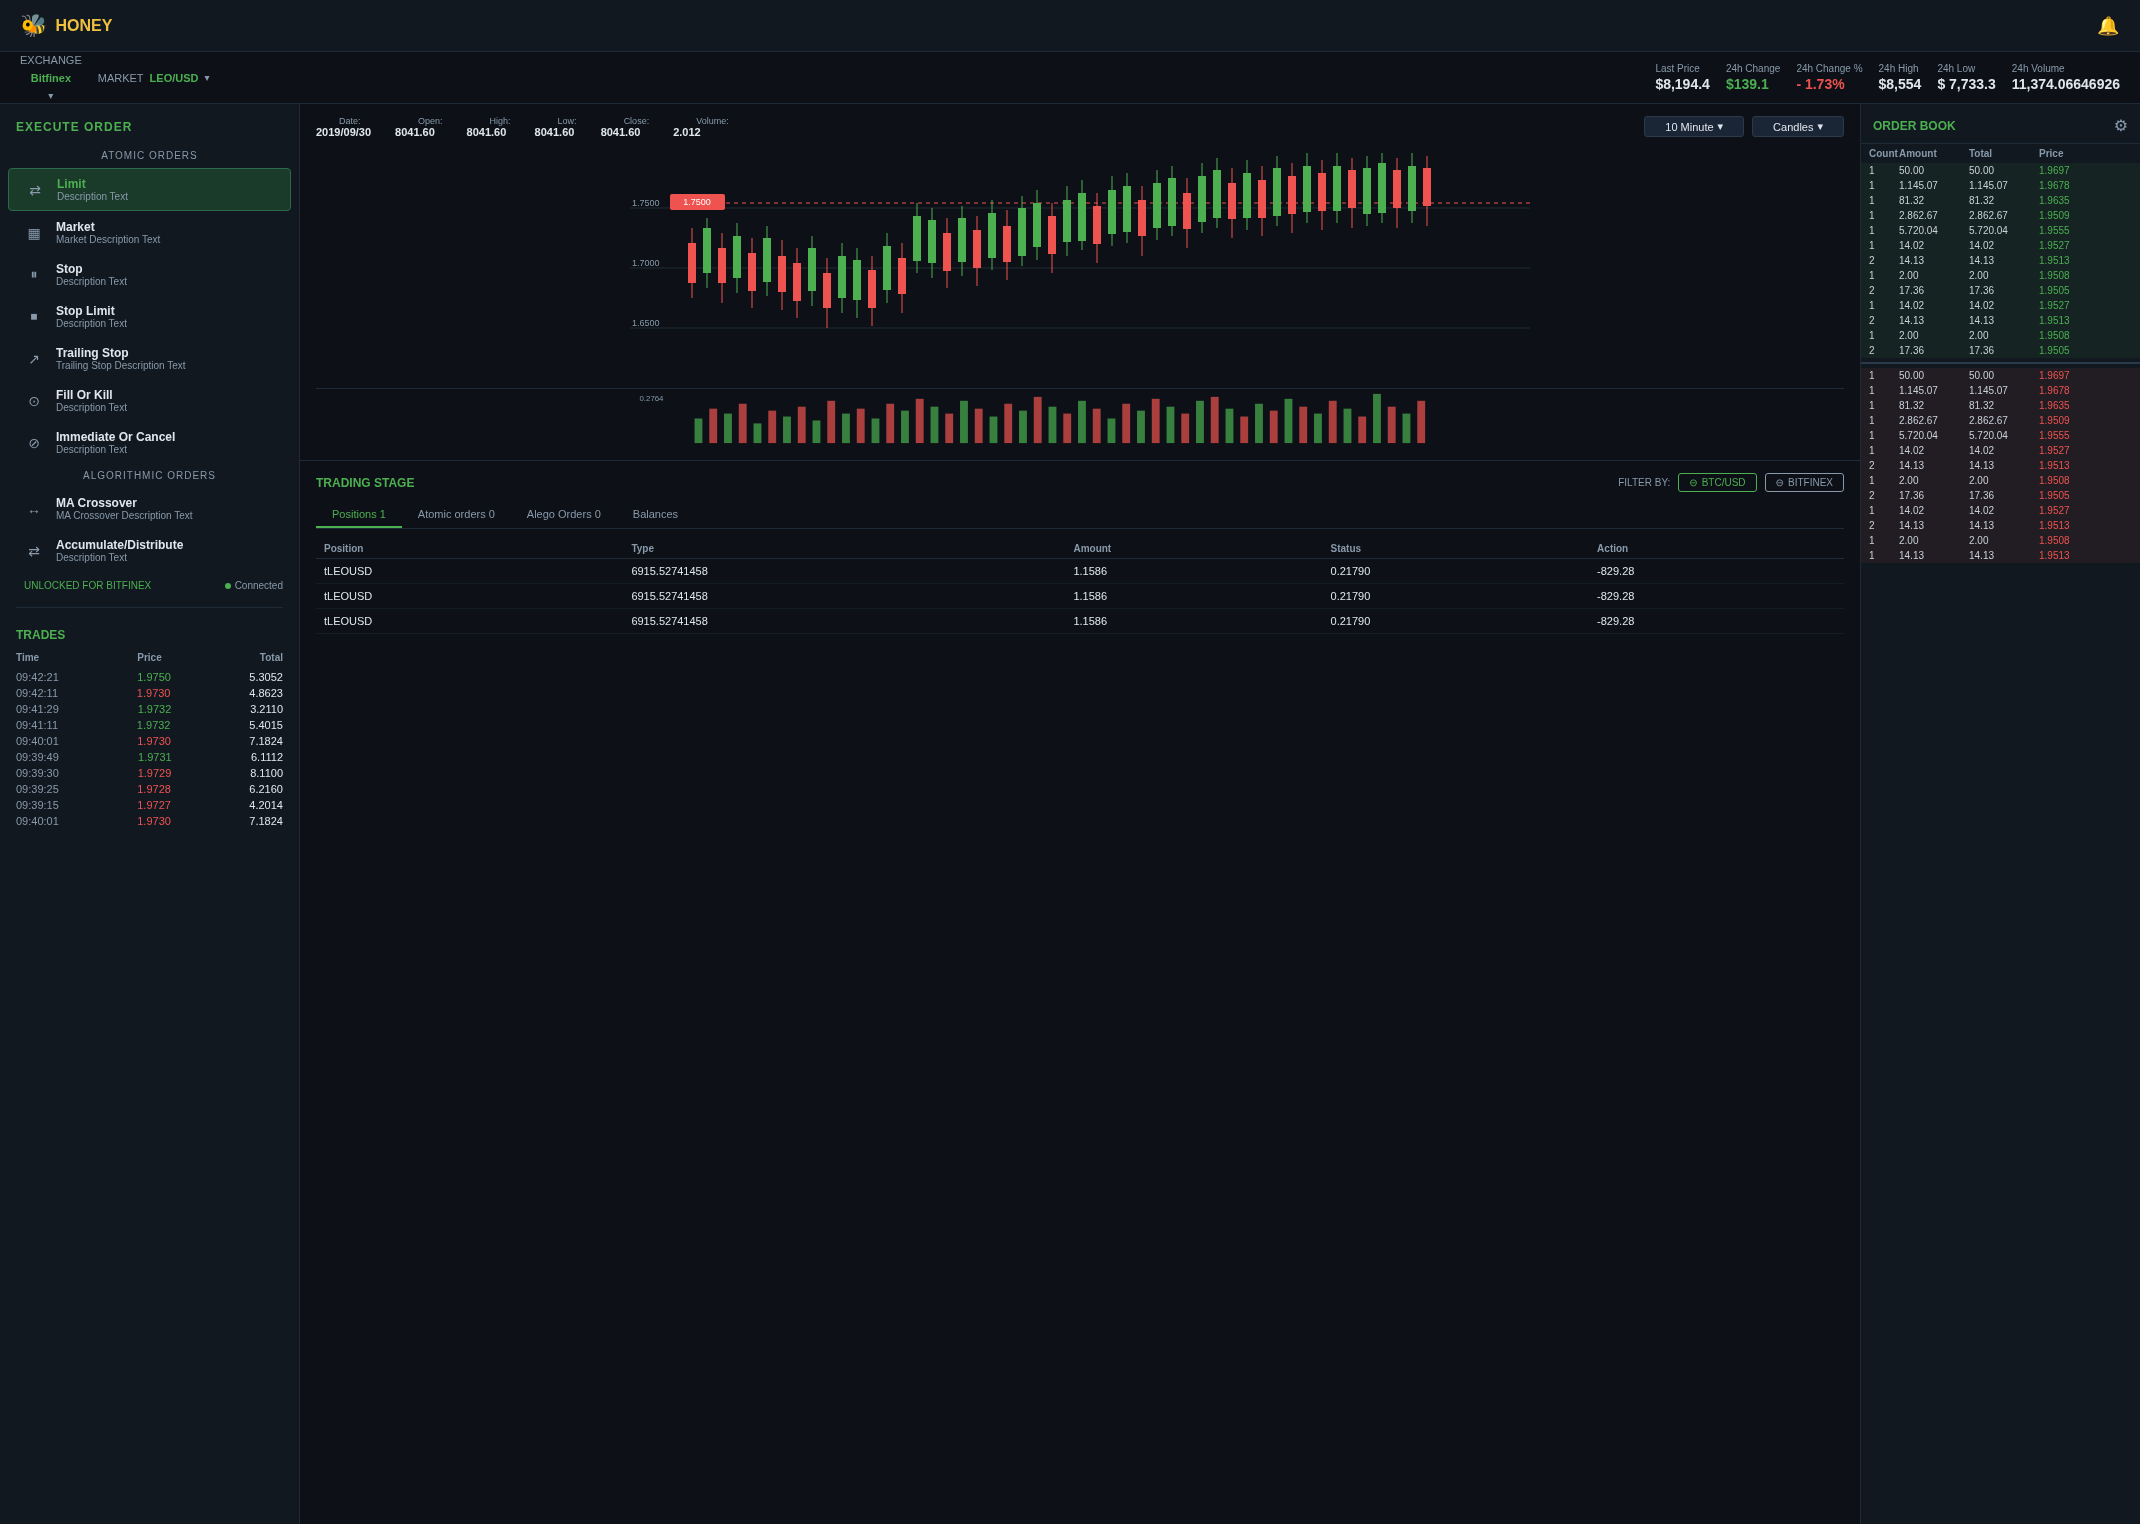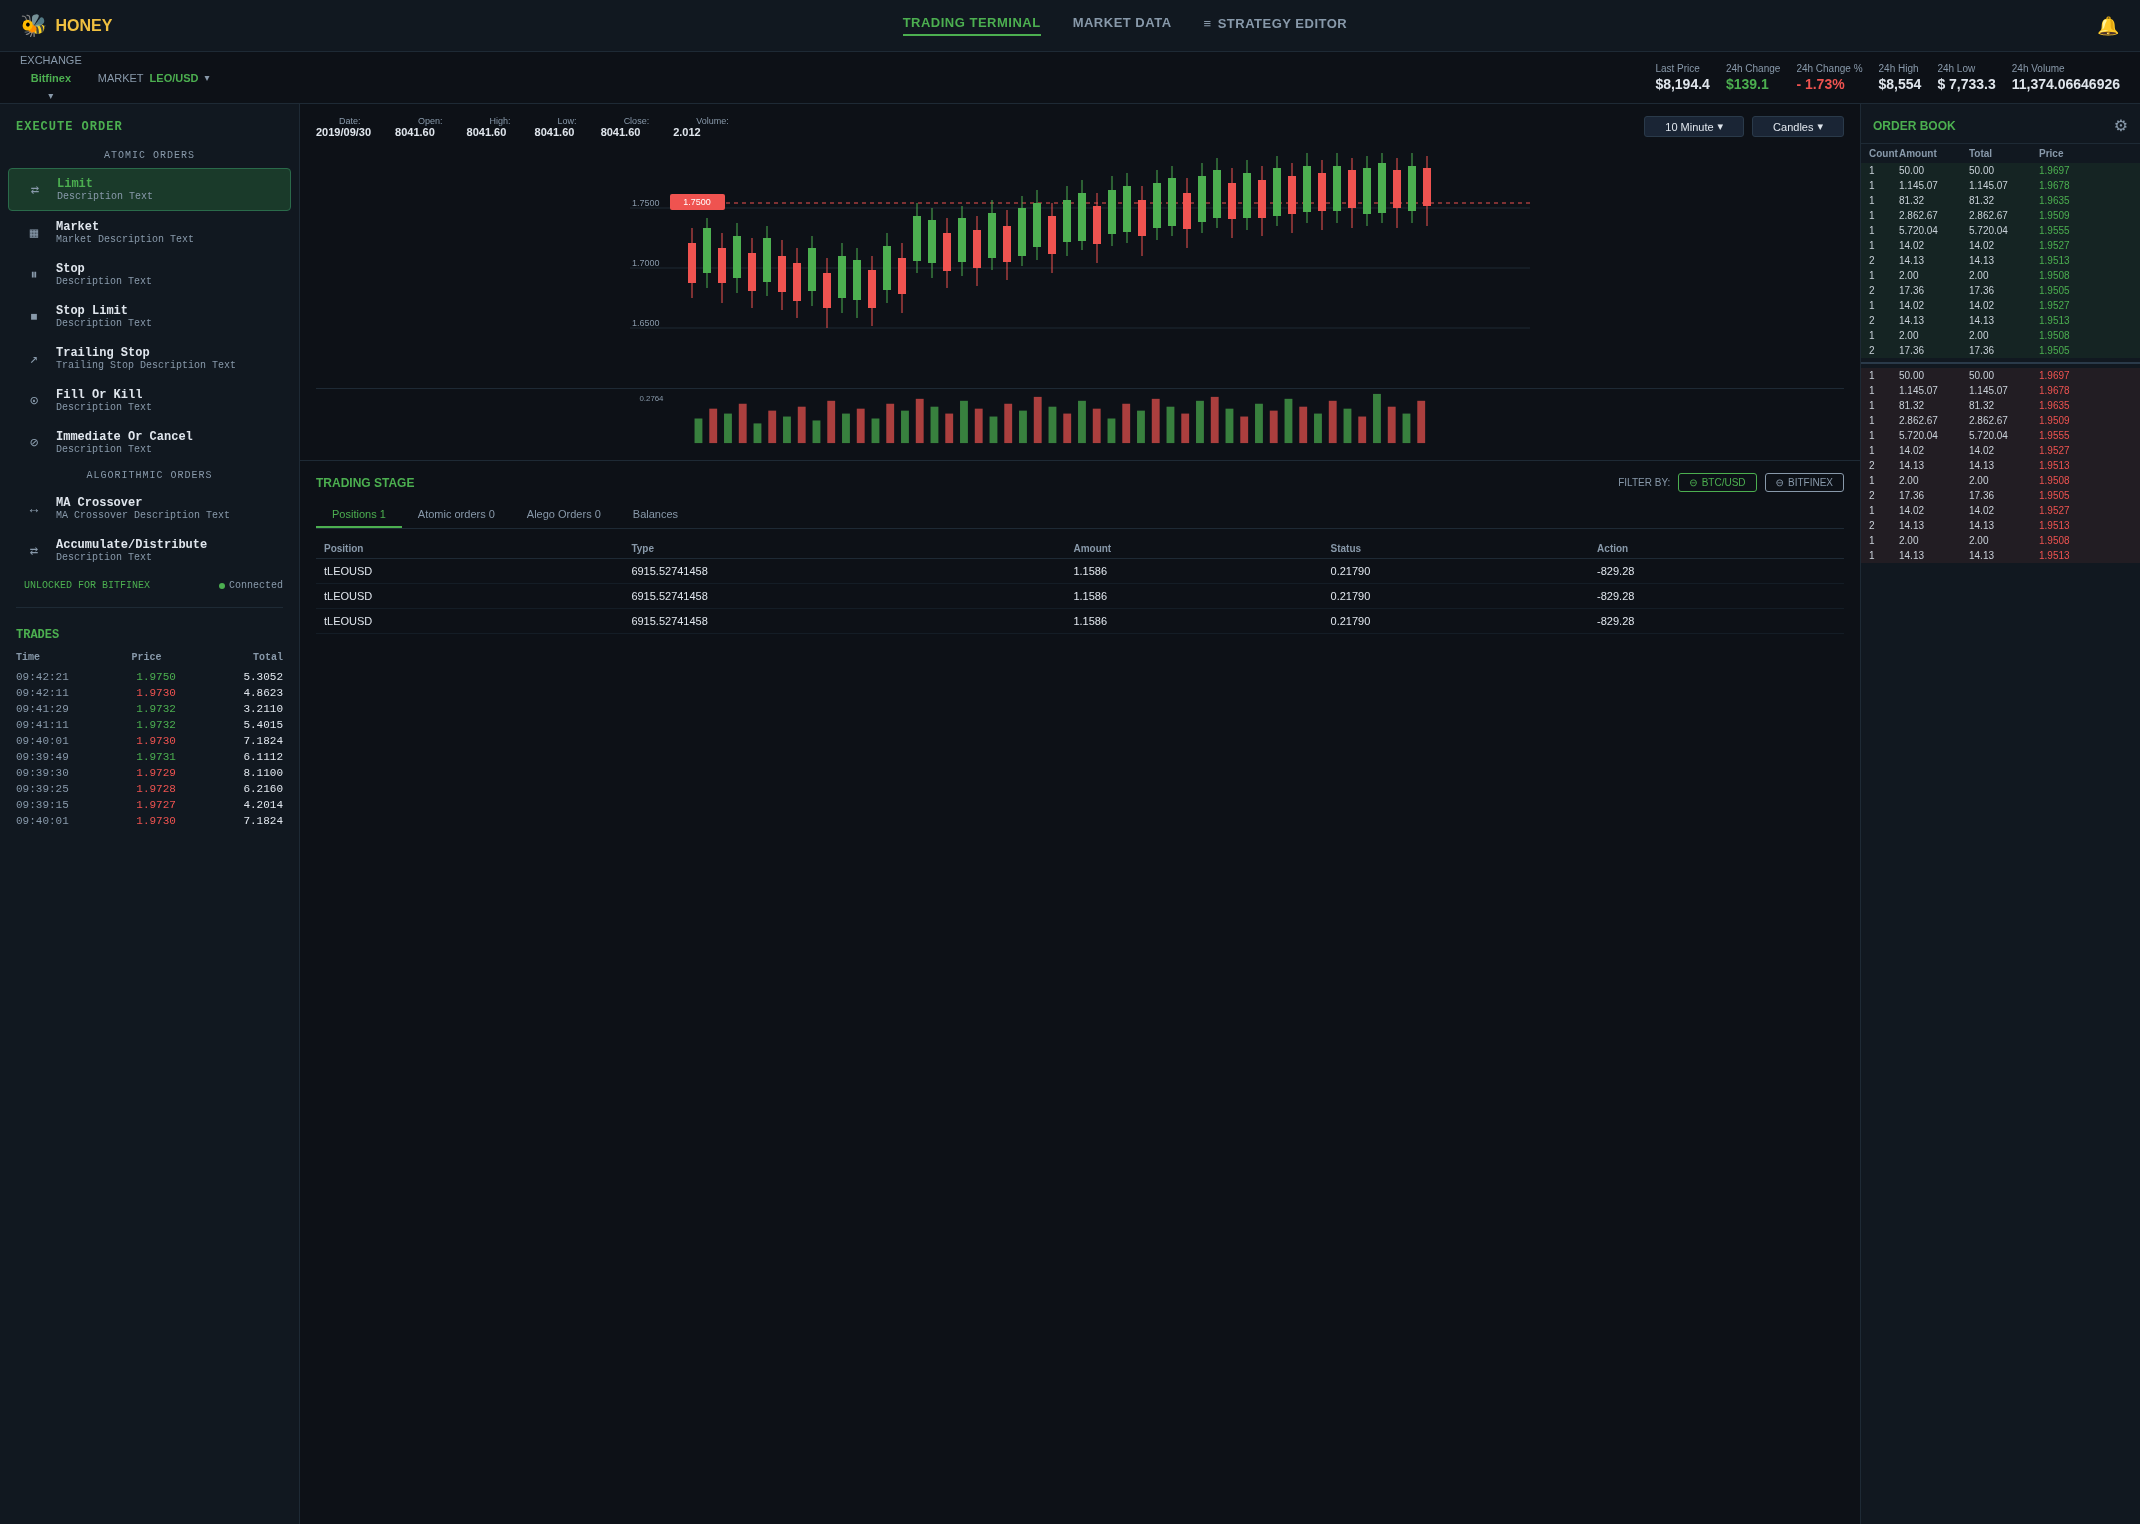--- a/index.html
+++ b/index.html
@@ -70,21 +70,20 @@
       height: calc(100vh - 52px - 52px);
     }
 
     
     .sidebar {
       width: 300px;
       background: #111820;
       border-right: 1px solid #1e2a35;
       overflow-y: auto;
       padding: 16px 0;
-      font-family: Liberation Mono, monospace;
     }
     .execute-order-title {
       color: #4caf50;
       font-size: 12px;
       font-weight: 700;
       text-transform: uppercase;
       letter-spacing: 1px;
       padding: 0 16px 10px;
     }
     .order-section-title {
@@ -299,28 +298,20 @@
     .selector-value { color: #4caf50; font-size: 11px; font-weight: 600; }
     .selector-arrow { color: #8899aa; font-size: 10px; }
   </style>
 </head>
 <body>
 
 <div class="topbar">
   <div class="logo">
     <span class="logo-icon">🐝</span>
     <span>HONEY</span>
-  </div>
-  <div class="nav-tabs">
-    <div class="nav-tab active">TRADING TERMINAL</div>
-    <div class="nav-tab">MARKET DATA</div>
-    <div class="nav-tab strategy">
-      <span>≡</span>
-      <span>STRATEGY EDITOR</span>
-    </div>
   </div>
   <div class="bell-icon">🔔</div>
 </div>
 
 <div style="display:flex; align-items:center; background:#0d1117; border-bottom:1px solid #1e2a35; padding: 0 20px; gap:16px; height:52px;">
   <div style="display:flex;align-items:center;gap:6px;flex-direction:column;">
     <span class="selector-label">EXCHANGE</span>
     <span class="selector-value">Bitfinex</span>
     <span class="selector-arrow">▾</span>
   </div>

